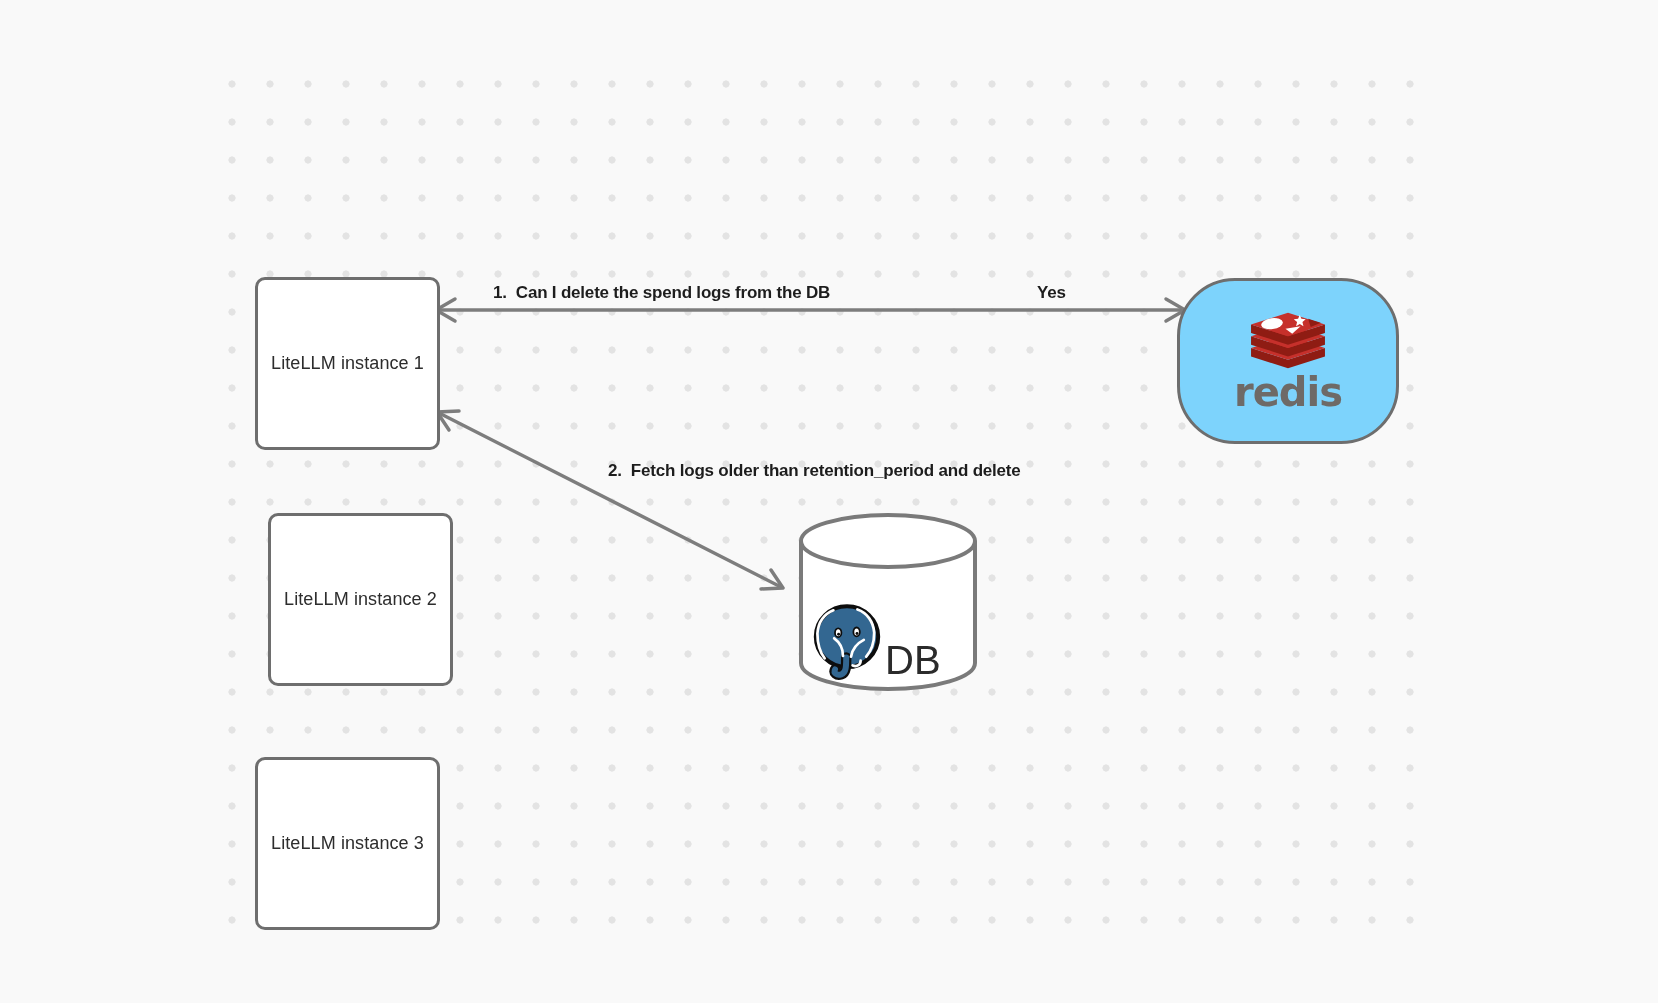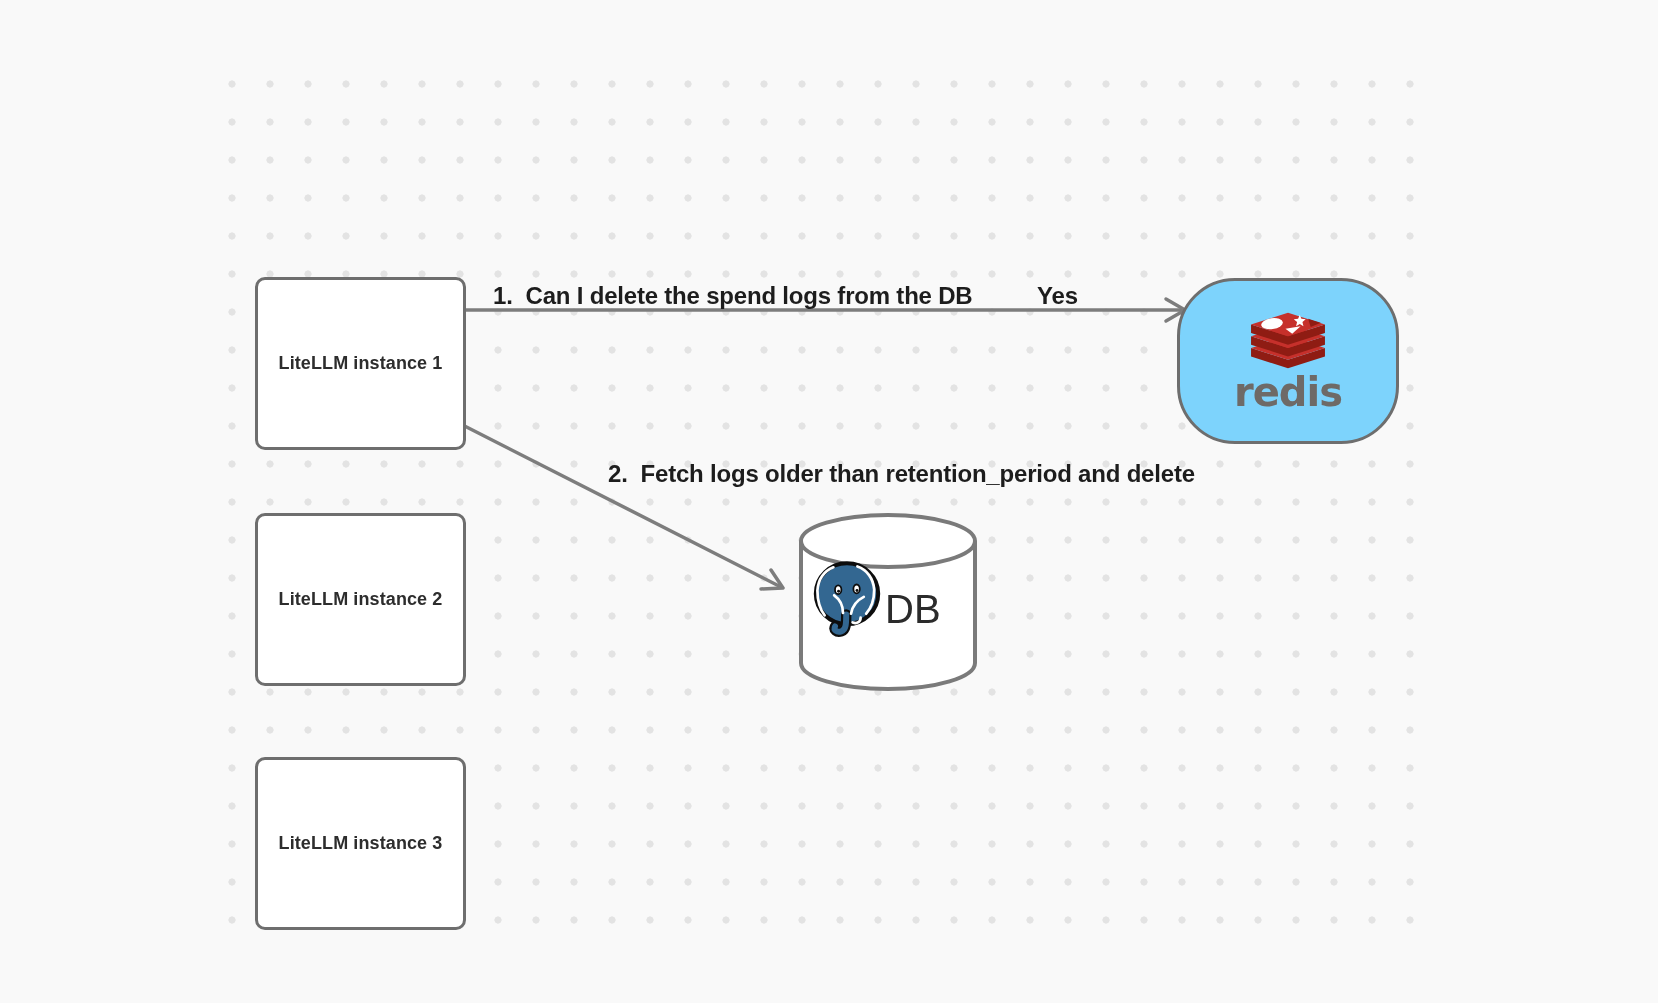--- a/index.html
+++ b/index.html
@@ -7,49 +7,49 @@
     position:relative;width:1658px;height:1003px;overflow:hidden;
     background:#f9f9f9;
     font-family:"Liberation Sans",sans-serif;
   }
   .dot-grid{
     position:absolute;left:213px;top:65px;width:1216px;height:874px;
     background-image:radial-gradient(circle,#e3e3e3 3.3px,rgba(227,227,227,0) 3.9px);
     background-size:38px 38px;
   }
   .node-box{
-    position:absolute;width:211px;height:173px;box-sizing:border-box;
+    position:absolute;width:185px;height:173px;box-sizing:border-box;
     background:#ffffff;border:3.5px solid #6e6e6e;border-radius:10px;
-    display:flex;align-items:center;justify-content:center;font-weight:bold;
+    display:flex;align-items:center;justify-content:center;
   }
   .node-box .node-label{
     font-size:18px;color:#2d2d2d;letter-spacing:.1px;
   }
   #box-1{left:255px;top:277px;}
-  #box-2{left:255px;top:513px;}
+  #box-2{left:268px;top:513px;}
   #box-3{left:255px;top:757px;justify-content:center;}
   #redis-node{
     position:absolute;left:1177px;top:278px;width:222px;height:166px;box-sizing:border-box;
     background:#7dd3fc;border:3.5px solid #6e6e6e;border-radius:58px;
     display:flex;flex-direction:column;align-items:center;justify-content:center;
   }
   #redis-node .redis-wordmark{
     font-family:"DejaVu Sans",sans-serif;font-weight:bold;font-size:40px;line-height:1;
     color:#6e6a67;letter-spacing:-1px;margin-top:2px;
   }
   .annotation{
-    position:absolute;font-weight:bold;font-size:24px;line-height:1;color:#1d1d1d;
+    position:absolute;font-weight:bold;font-size:17px;line-height:1;color:#1d1d1d;
     white-space:pre;letter-spacing:-0.2px;
   }
   #step1-label{left:493px;top:284px;}
   #step1-answer{left:1037px;top:284px;}
   #step2-label{left:608px;top:462px;}
   #arrow-layer,#db-node,#redis-logo{pointer-events:none;}
   #db-node{position:absolute;left:795px;top:511px;}
-  #db-inner{position:absolute;left:811px;top:560px;display:flex;align-items:center;}
+  #db-inner{position:absolute;left:811px;top:603px;display:flex;align-items:flex-end;}
   #db-label{
     font-size:40px;line-height:1;color:#2b2b2b;margin-left:2px;margin-top:21px;letter-spacing:0;
   }
   svg{display:block;}
 </style>
 </head>
 <body>
 
 <div id="canvas">
 

